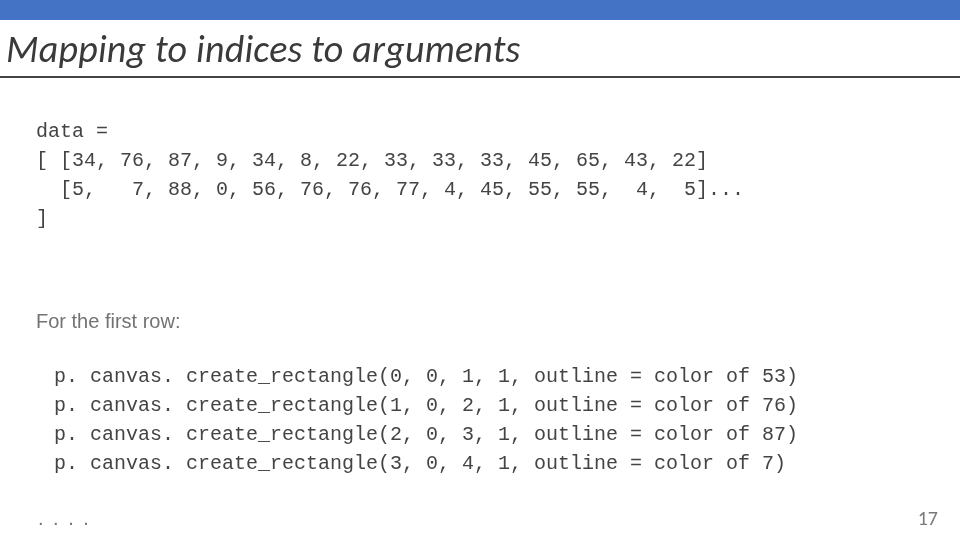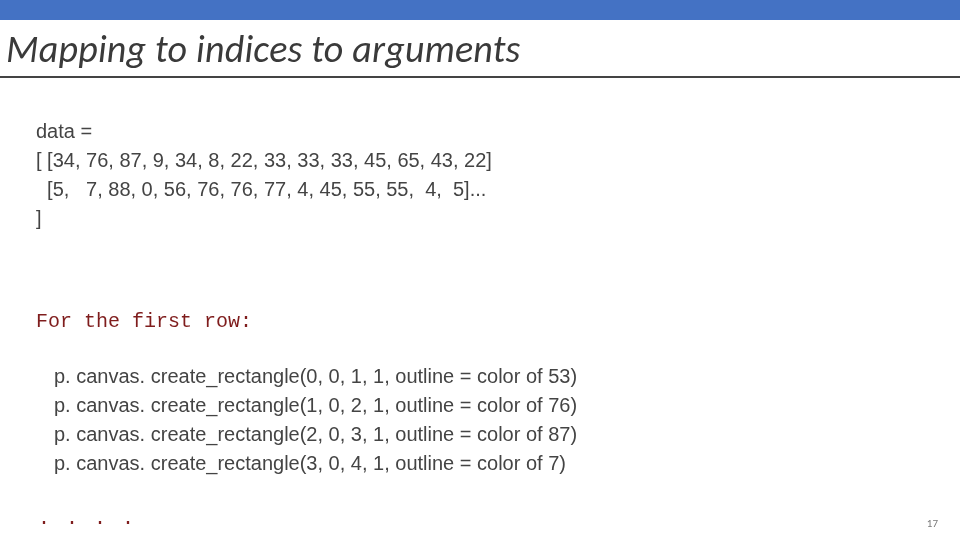--- a/index.html
+++ b/index.html
@@ -26,36 +26,36 @@
   }
   .rule {
     height: 2px;
     background: #444;
     margin: 4px 0 10px 0;
   }
   .content {
     padding: 0 24px 0 36px;
   }
   .code, .code * {
-    font-family: Liberation Sans, sans-serif;
+    font-family: Liberation Mono, monospace;
     font-size: 20px;
     line-height: 1.45;
     white-space: pre;
     color: #444;
   }
   .body-text {
-    font-family: Liberation Mono, monospace;
+    font-family: Liberation Sans, sans-serif;
     font-size: 20px;
-    color: #7f1d1d;
+    color: #737373;
   }
   .slidenum {
     position: absolute;
     right: 22px;
     bottom: 10px;
-    font-size: 11px;
+    font-size: 20px;
     color: #7a7a7a;
     font-family: "Segoe UI", Calibri, Arial, sans-serif;
   }
 </style>
 </head>
 <body>
 
 <div class="topbar"></div>
 <div class="title">Mapping to indices to arguments</div>
 <div class="rule"></div>

